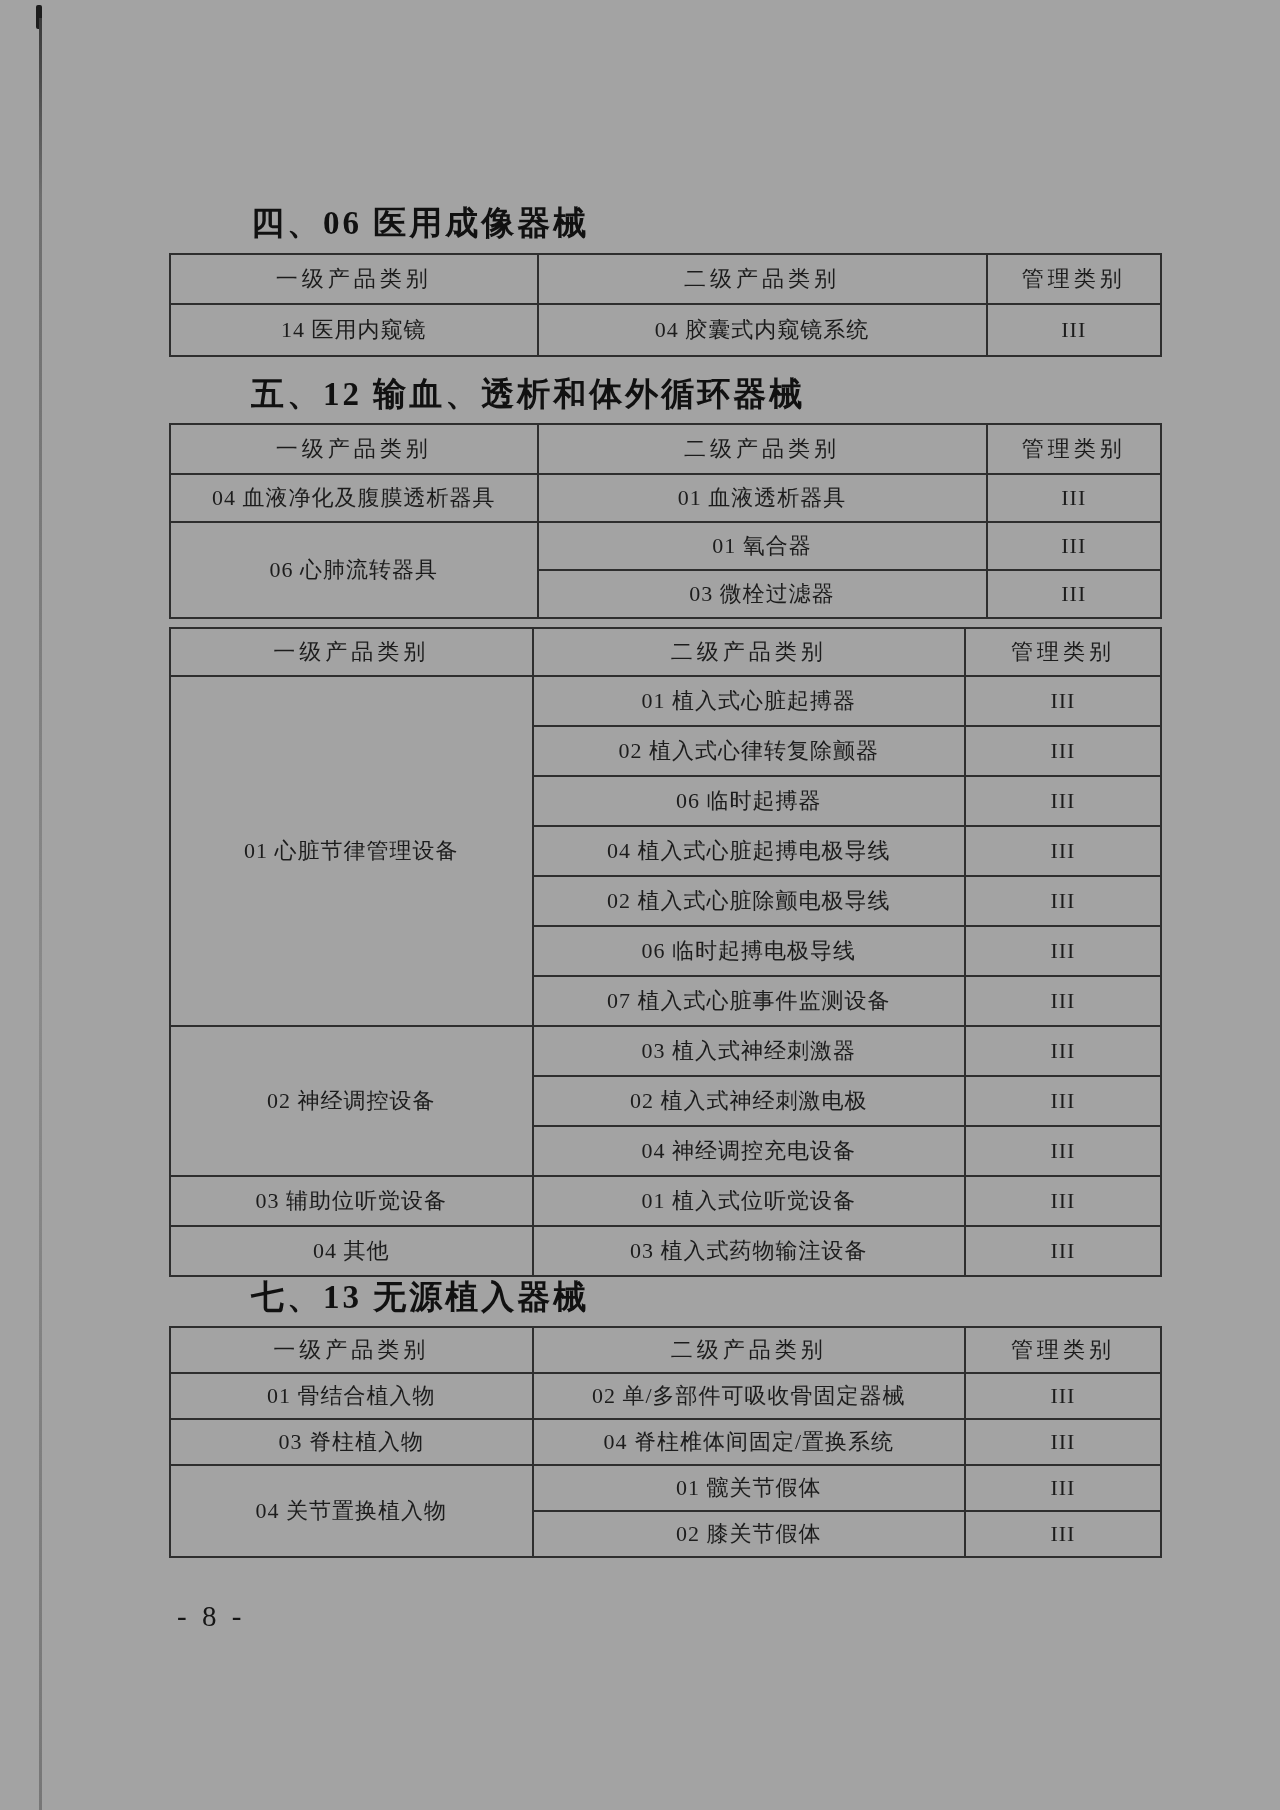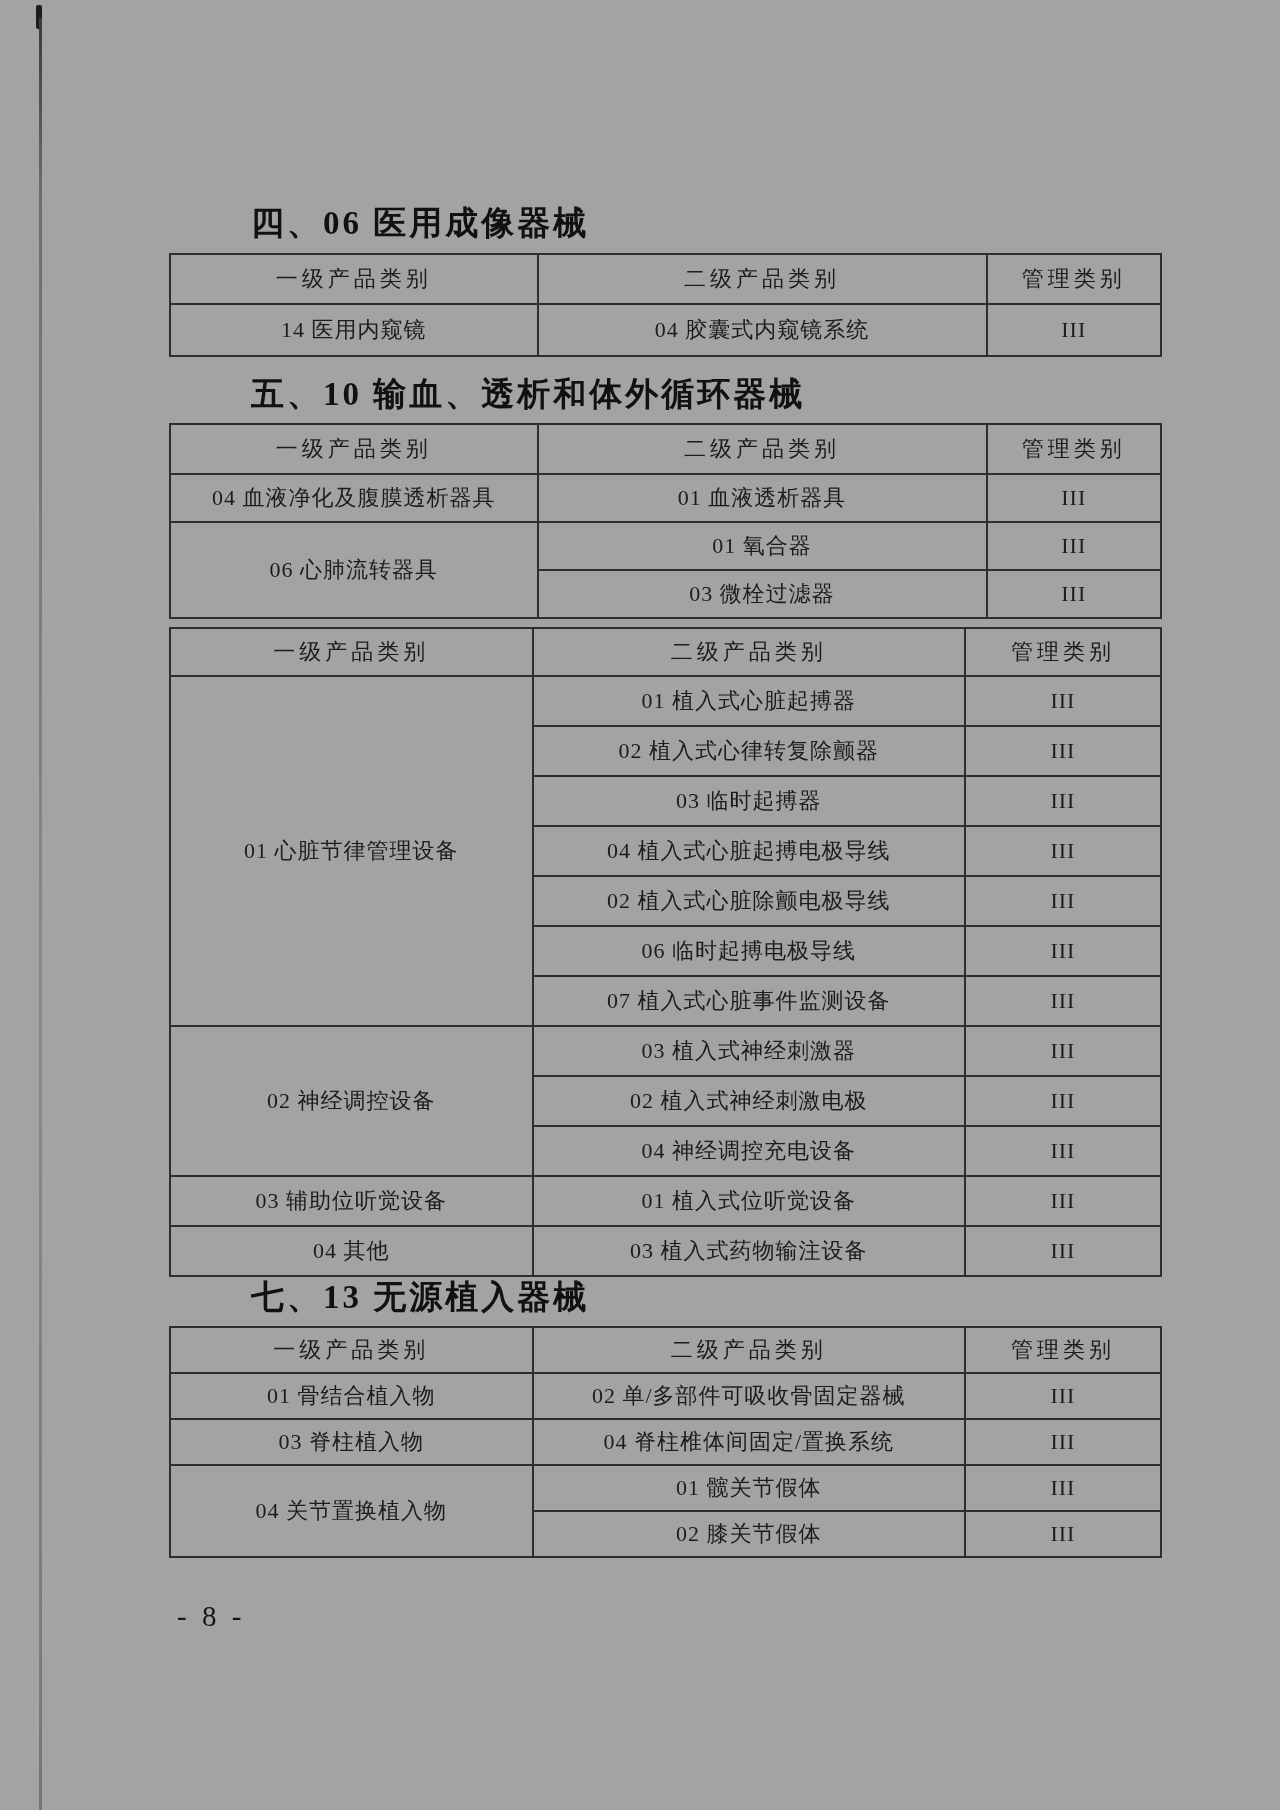--- a/index.html
+++ b/index.html
@@ -99,21 +99,21 @@
           </tr>
         </thead>
         <tbody>
           <tr>
             <td rowspan="1">14 医用内窥镜</td>
             <td>04 胶囊式内窥镜系统</td>
             <td>III</td>
           </tr>
         </tbody>
       </table>
-      <h2 class="section-title" style="margin-top: 17px;">五、10 输血、透析和体外循环器械</h2>
+      <h2 class="section-title" style="margin-top: 17px;">五、12 输血、透析和体外循环器械</h2>
       <table class="classification-table sec-1 t12" style="margin-top: 9px;">
         <colgroup>
           <col class="col0">
           <col class="col1">
           <col class="col2">
         </colgroup>
         <thead>
           <tr>
             <th>一级产品类别</th>
             <th>二级产品类别</th>
@@ -154,21 +154,21 @@
           <tr>
             <td rowspan="7">01 心脏节律管理设备</td>
             <td>01 植入式心脏起搏器</td>
             <td>III</td>
           </tr>
           <tr>
             <td>02 植入式心律转复除颤器</td>
             <td>III</td>
           </tr>
           <tr>
-            <td>03 临时起搏器</td>
+            <td>06 临时起搏器</td>
             <td>III</td>
           </tr>
           <tr>
             <td>04 植入式心脏起搏电极导线</td>
             <td>III</td>
           </tr>
           <tr>
             <td>02 植入式心脏除颤电极导线</td>
             <td>III</td>
           </tr>

